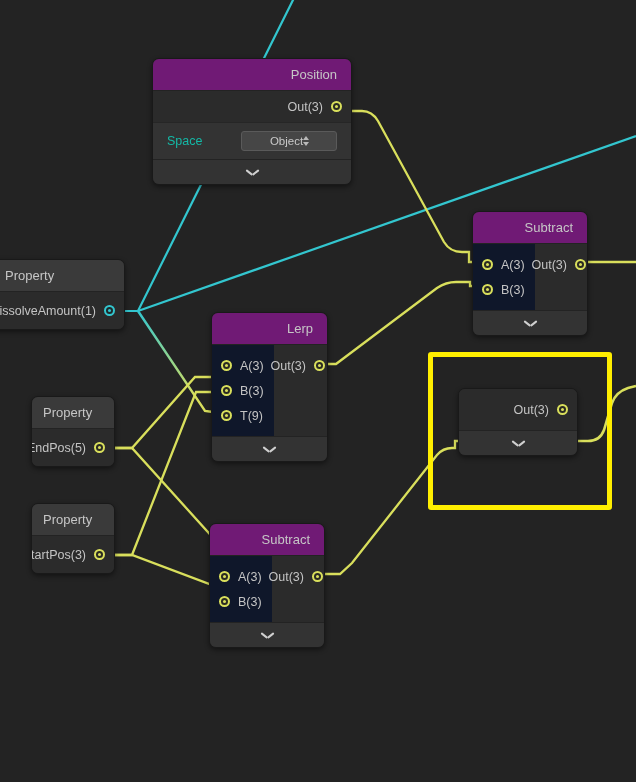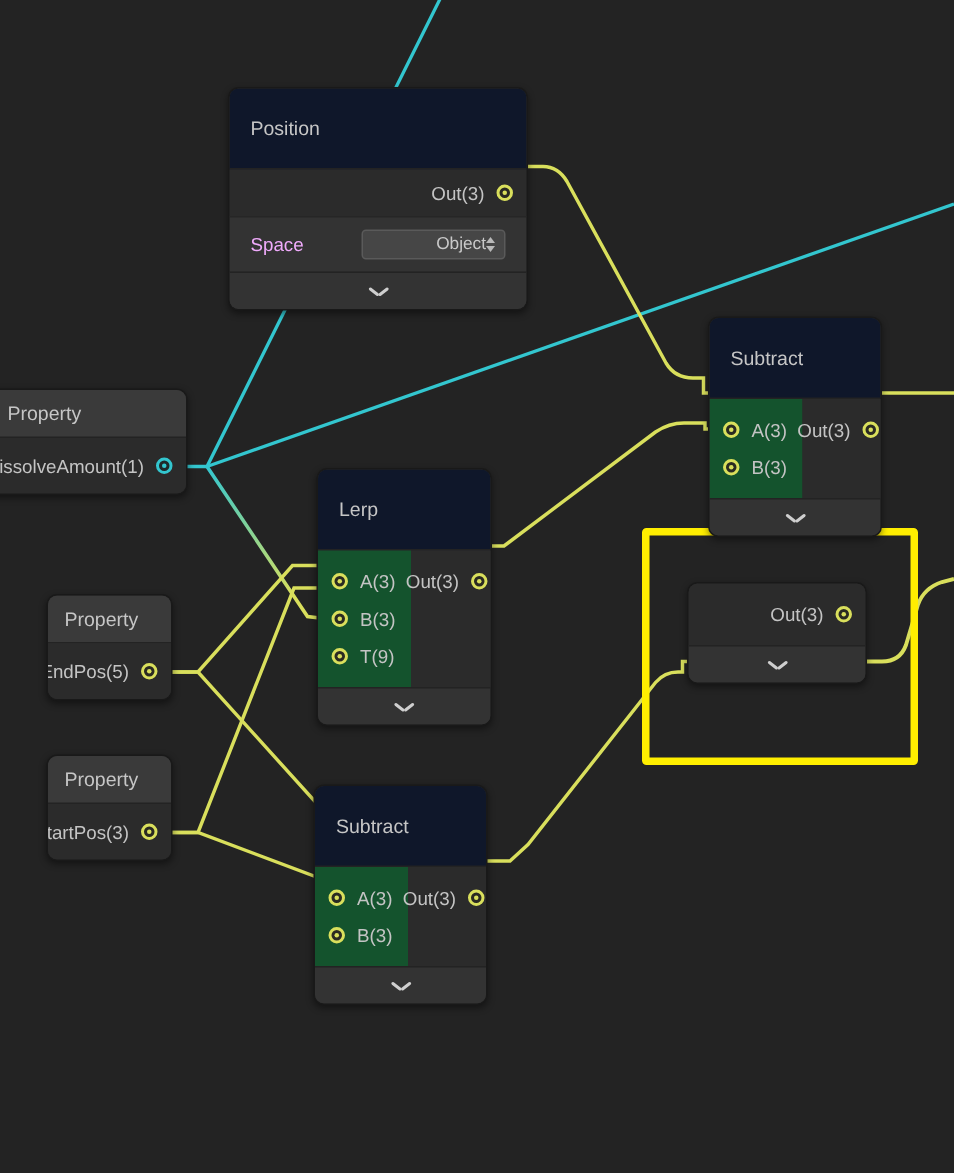--- a/index.html
+++ b/index.html
@@ -18,34 +18,35 @@
     position:absolute;
     border-radius:7px;
     background:#2b2b2b;
     border:1px solid #191919;
     box-shadow:0 2px 5px rgba(0,0,0,.45);
     overflow:hidden;
     z-index:5;
   }
   .node-title{
     height:31px;line-height:31px;
-    padding:11px 14px;
-    background:#0f172a;
+    padding:0 14px;
+    background:#701a75;
     color:#c6c6c6;
     font-size:13px;
     border-bottom:1px solid #232323;
     white-space:nowrap;
+    text-align:right;
   }
   .node-body{
     display:flex;
     background:#2b2b2b;
     position:relative;
   }
   .col-in{
-    background:#14532d;
+    background:#0f172a;
     padding:8px 0;
     flex:0 0 auto;
     min-width:62px;
   }
   .col-out{
     background:#2b2b2b;
     padding:8px 0;
     flex:1 1 auto;
     min-width:60px;
   }
@@ -101,27 +102,27 @@
     height:31px;display:flex;align-items:center;justify-content:flex-end;
     padding-right:9px;font-size:12.5px;color:#c4c4c4;
   }
   .row-out-only .plabel{margin-right:8px;}
   .ctrl-row{
     background:#333333;
     height:36px;display:flex;align-items:center;
     padding:0 14px;justify-content:space-between;
     border-top:1px solid #262626;
   }
-  .ctrl-label{font-size:12.5px;color:#f0abfc;}
+  .ctrl-label{font-size:12.5px;color:#14b8a6;}
   .dropdown{
     width:82px;height:18px;
     background:#464646;
     border:1px solid #5a5a5a;
     border-radius:3px;
-    display:flex;align-items:center;justify-content:flex-end;
+    display:flex;align-items:center;justify-content:center;
     padding:0 5px 0 7px;
     font-size:11.5px;color:#c9c9c9;
   }
   .updown{
     width:7px;height:12px;position:relative;flex:0 0 auto;
   }
   .updown::before,.updown::after{
     content:"";position:absolute;left:0;
     border-left:3.5px solid transparent;border-right:3.5px solid transparent;
   }

